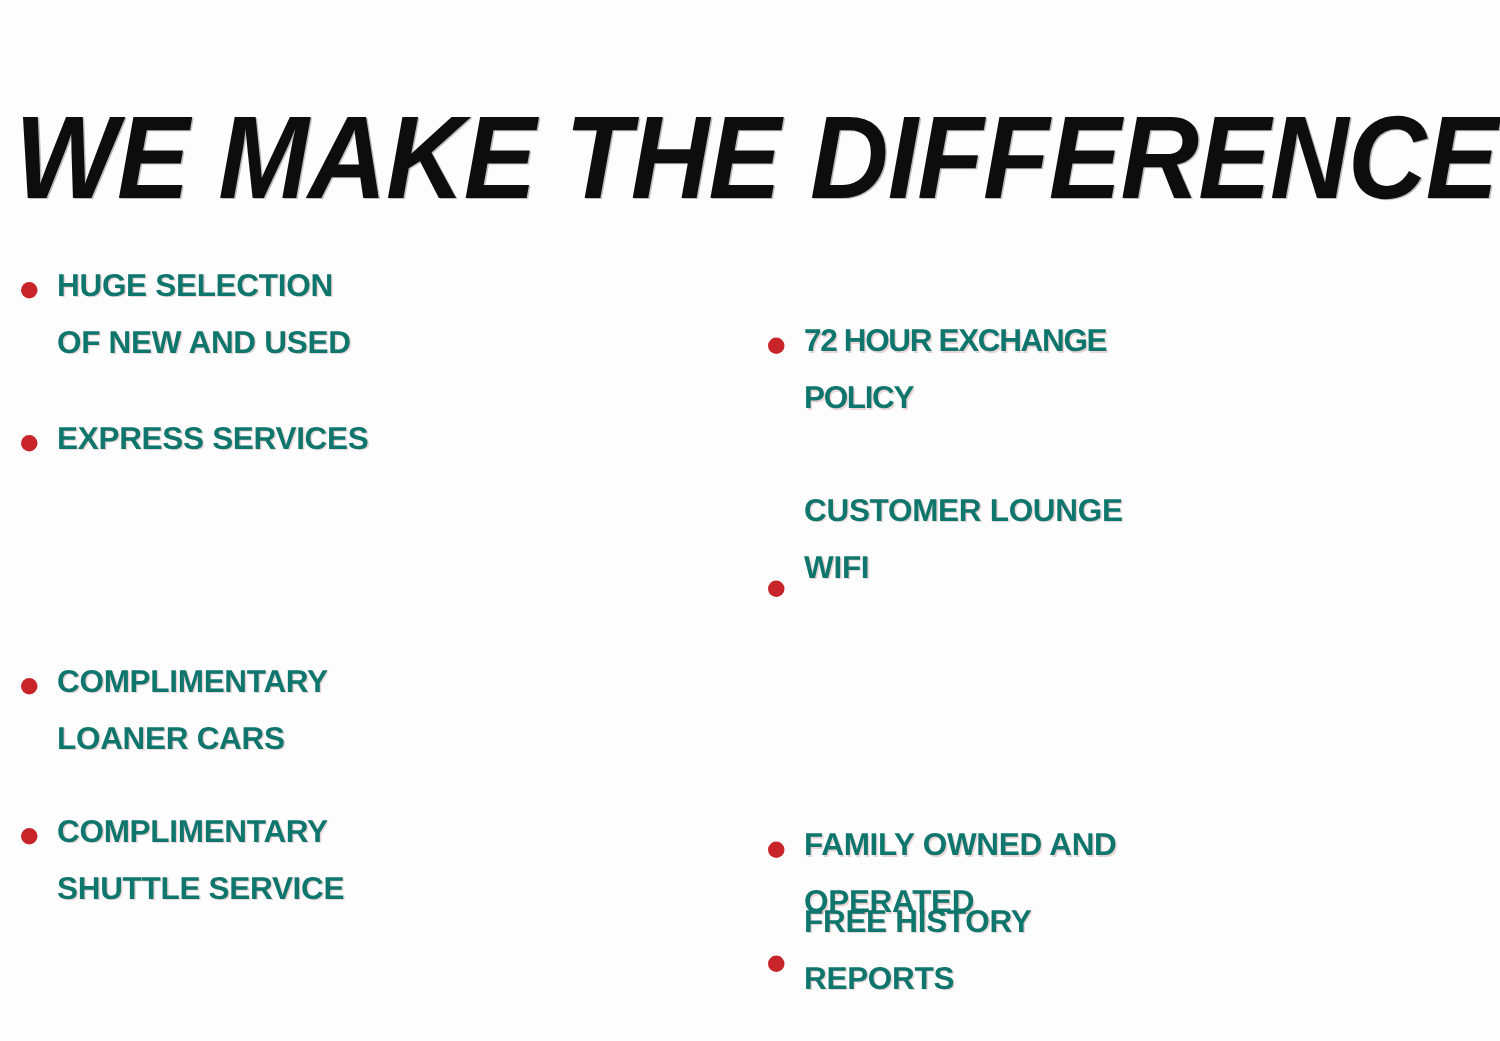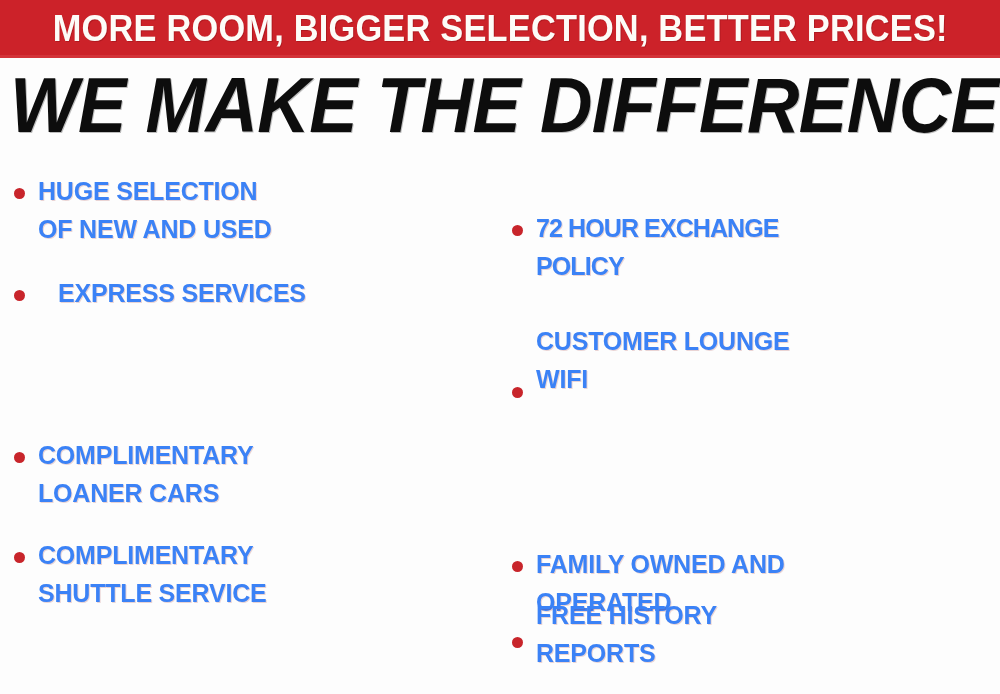--- a/index.html
+++ b/index.html
@@ -100,55 +100,51 @@
   .dot {
     flex: 0 0 auto;
     width: 11px;
     height: 11px;
     border-radius: 50%;
     background: #c8252b;
     margin-top: 16px;
     margin-right: 13px;
   }
   .btext {
-    color: #3b82f6;
+    color: #0f766e;
     font-family: "Liberation Sans", sans-serif;
     font-weight: bold;
-    font-size: 25px;
+    font-size: 21px;
     line-height: 38px;
     letter-spacing: -0.2px;
     white-space: pre-line;
     text-shadow: 1px 1px 0 rgba(150,25,30,0.18);
   }
   .btext.tight { letter-spacing: -0.9px; }
 
   
   .L0 { top: 12px;  }
-  .L1 { top: 114px; gap: 20px; }
+  .L1 { top: 114px; }
   .L2 { top: 176px; }
   .L3 { top: 276px; }
   .L4 { top: 376px; }
 
   
   .R0 { top: 12px; margin-top: 37px;  }
   .R1 { top: 114px; }
   .R2 { top: 162px; align-items: flex-end; }
   .R3 { top: 274px; }
   .R4 { top: 337px; margin-top: 48px; }
   .R5 { top: 436px; align-items: center; }
 </style>
 </head>
 <body>
 
 <div id="ad">
 
-  <div class="banner">
-    <div class="banner-text">MORE ROOM, BIGGER SELECTION, BETTER PRICES!</div>
-    <div class="banner-inner"></div>
-  </div>
 
   <div class="headline">WE MAKE THE DIFFERENCE</div>
 
   <div class="columns">
 
     <div class="col col-left">
 
       <div class="bullet-item L0">
         <span class="dot"></span>
         <span class="btext">HUGE SELECTION

